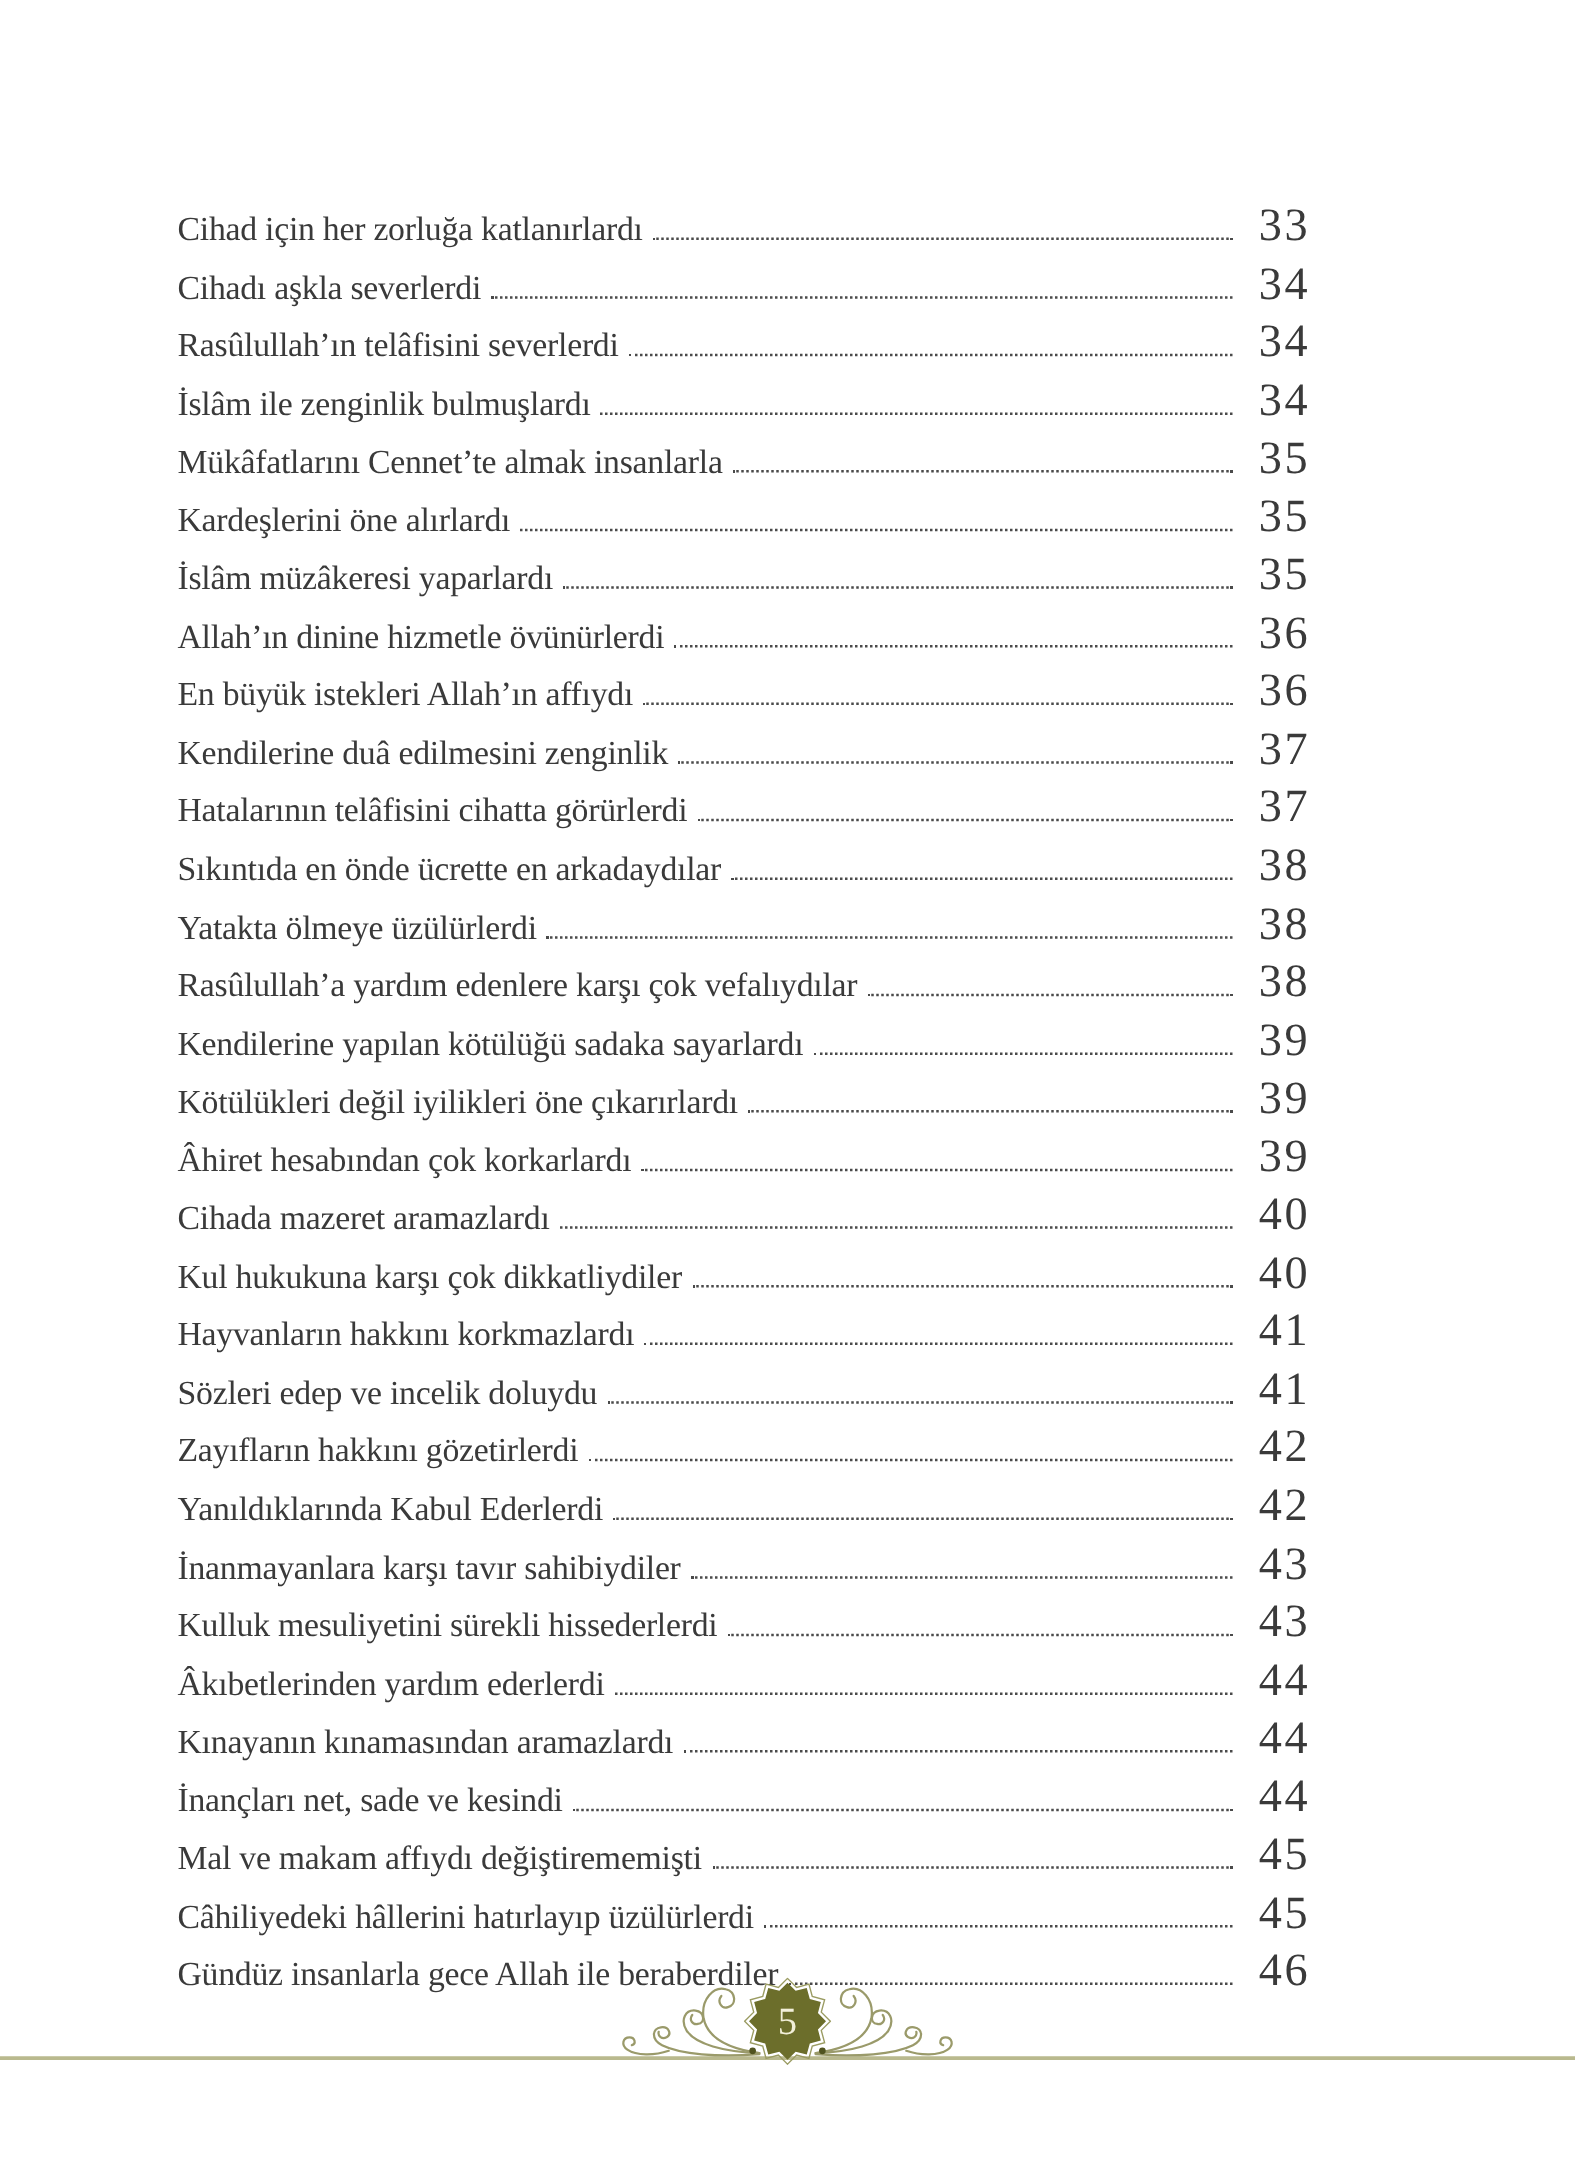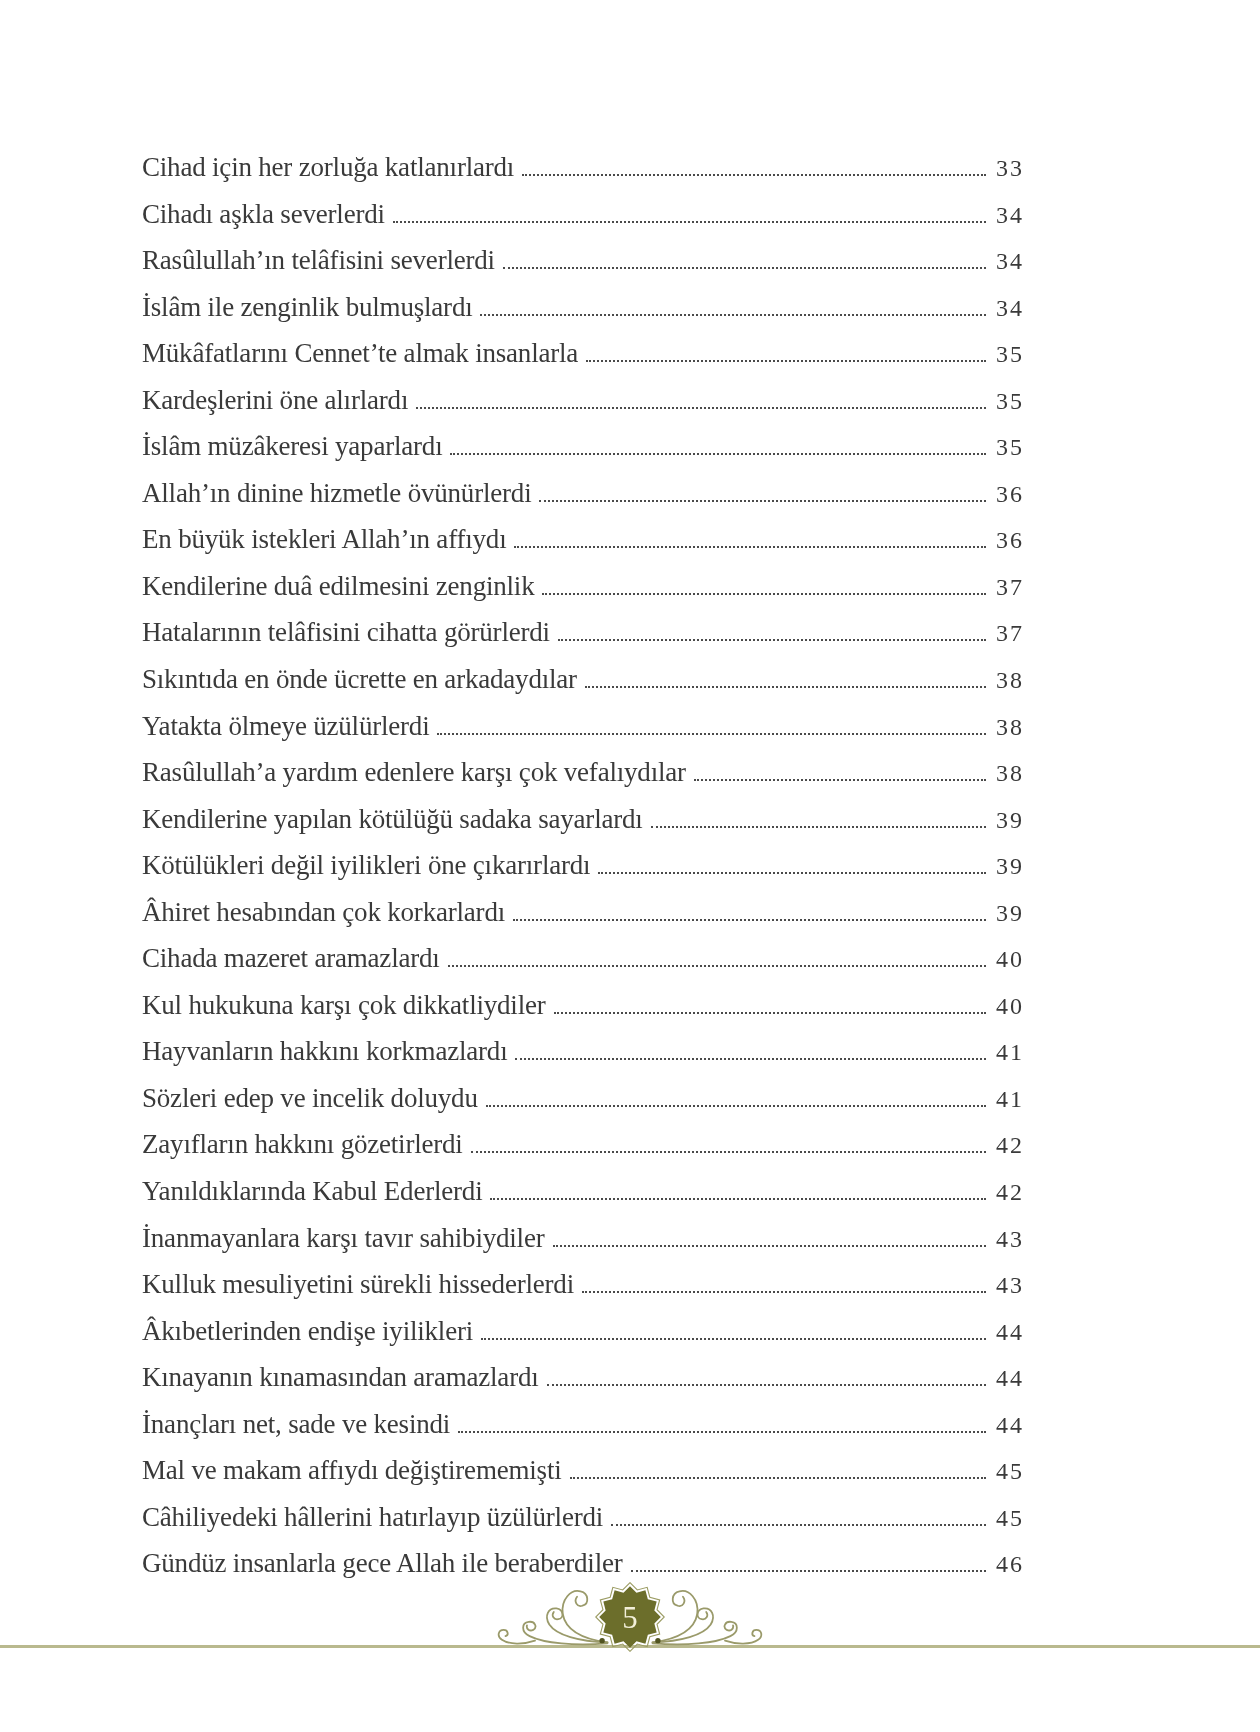--- a/index.html
+++ b/index.html
@@ -17,21 +17,21 @@
     position: relative;
     width: 1260px;
     height: 1732px;
     background: #ffffff;
     overflow: hidden;
     font-family: "Liberation Serif", "DejaVu Serif", serif;
     color: var(--text);
   }
   .toc {
     position: absolute;
-    top: 4px; left: 0; right: 0;
+    top: 18px; left: 0; right: 0;
     padding: 140px 212px 0 142px;
     font-family: Liberation Serif, serif;
   }
   .toc-row {
     display: flex;
     align-items: baseline;
     height: 46.55px;
     line-height: 46.55px;
     white-space: nowrap;
   }
@@ -44,22 +44,22 @@
   .toc-leader {
     flex: 1 1 auto;
     display: inline-block;
     height: 5px;
     margin: 0 10px 0 8px;
     border-bottom: 2px dotted var(--dots);
   }
   .toc-page {
     flex: 0 0 auto;
     width: 52px;
-    text-align: left;
-    font-size: 24px;
+    text-align: right;
+    font-size: 37px;
     letter-spacing: 2px;
     color: var(--text);
   }
   .footer {
     position: absolute;
     left: 0; right: 0;
     top: 1572px;
     height: 160px;
   }
   .footer-line {
@@ -248,21 +248,21 @@
       <span class="toc-page">43</span>
     </div>
 
     <div class="toc-row">
       <span class="toc-title">Kulluk mesuliyetini sürekli hissederlerdi</span>
       <span class="toc-leader"></span>
       <span class="toc-page">43</span>
     </div>
 
     <div class="toc-row">
-      <span class="toc-title">Âkıbetlerinden endişe iyilikleri</span>
+      <span class="toc-title">Âkıbetlerinden yardım ederlerdi</span>
       <span class="toc-leader"></span>
       <span class="toc-page">44</span>
     </div>
 
     <div class="toc-row">
       <span class="toc-title">Kınayanın kınamasından aramazlardı</span>
       <span class="toc-leader"></span>
       <span class="toc-page">44</span>
     </div>
 

